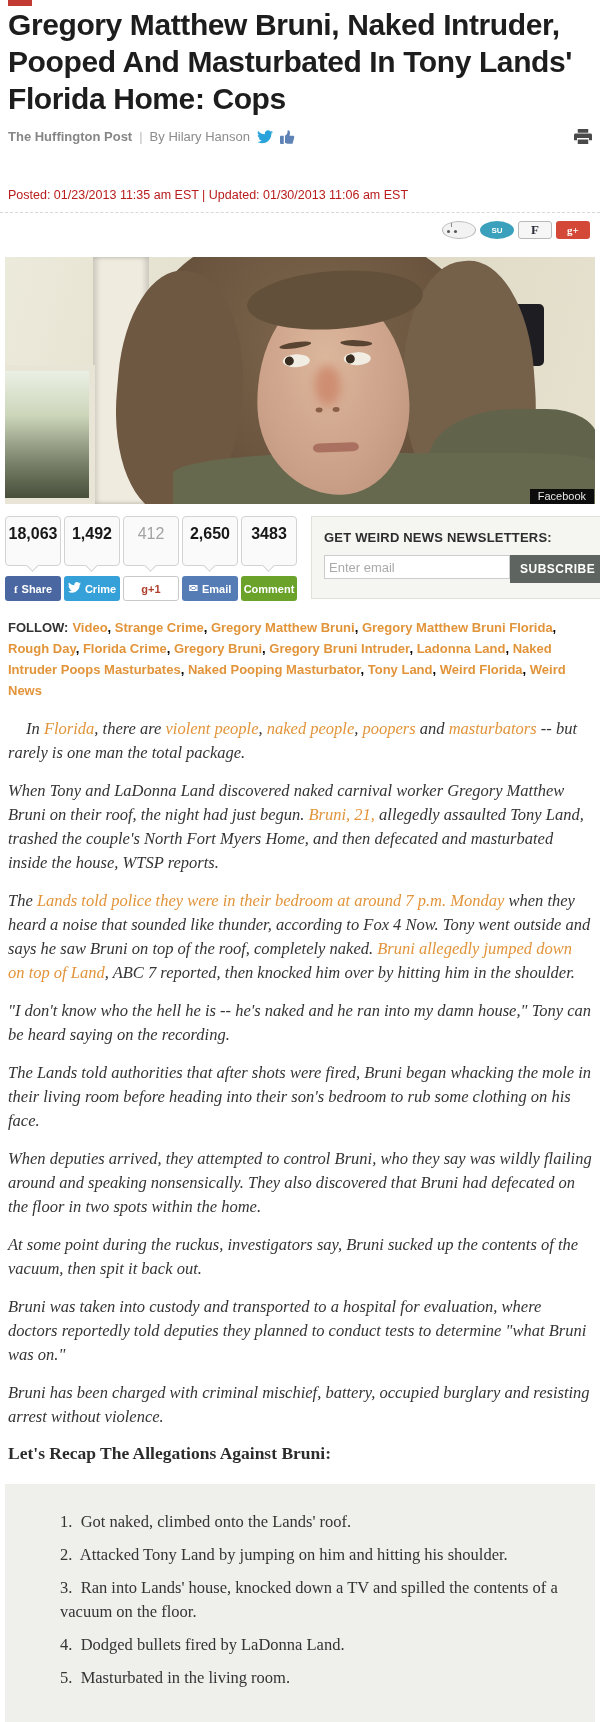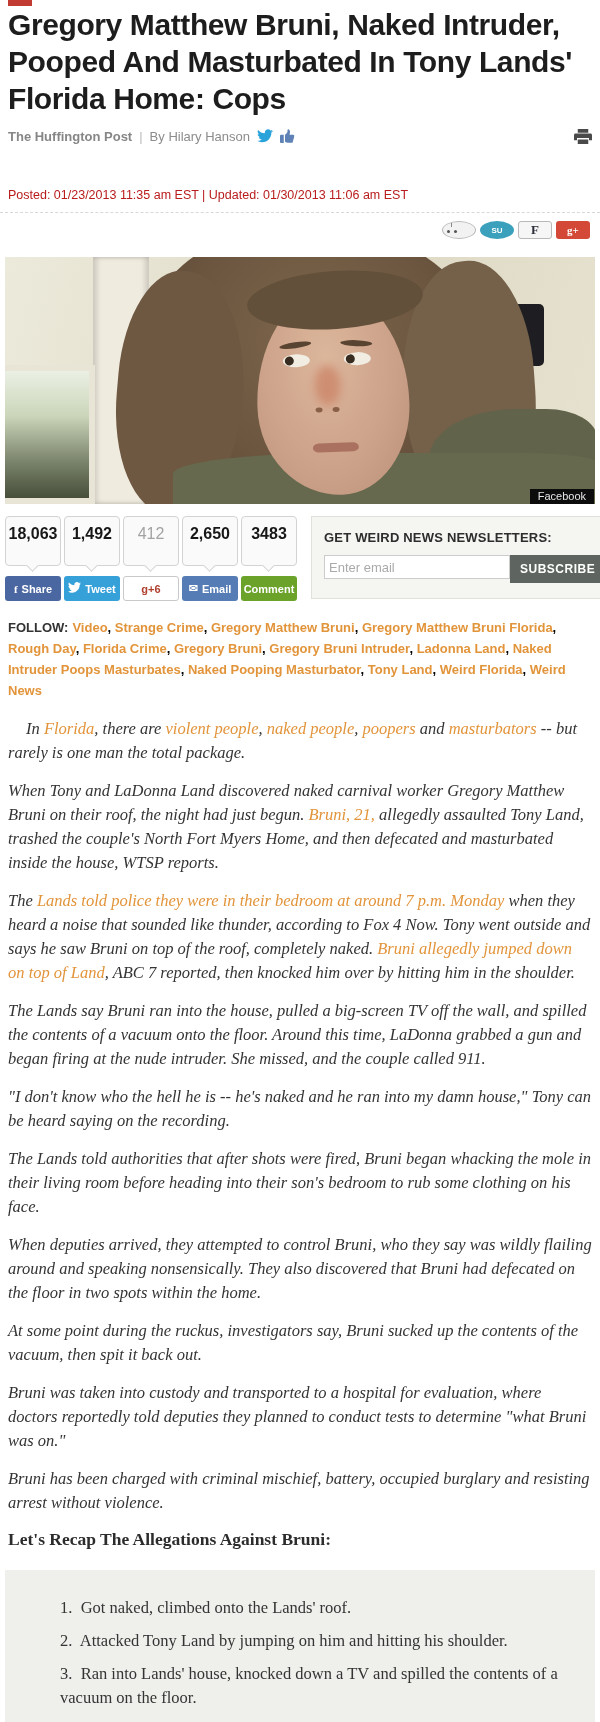--- a/index.html
+++ b/index.html
@@ -3,21 +3,21 @@
 <meta charset="utf-8">
 <style>
   * { box-sizing: border-box; margin: 0; padding: 0; }
   body { width: 600px; background: #fff; font-family: "Liberation Sans", sans-serif; }
   .page { position: relative; width: 600px; min-height: 1722px; background: #fff; overflow: hidden; }
 
   .red-frag { position: absolute; left: 8px; top: 0; width: 24px; height: 6px; background: #c23b33; }
 
   h1.headline { margin: 6px 10px 10px 8px; font-size: 30px; line-height: 37px; font-weight: bold; color: #1d1d1d; letter-spacing: -0.4px; }
 
-  .byline-row { display: flex; padding: 0 8px; font-size: 13px; color: #8c8c8c; margin-top: 12px; }
+  .byline-row { display: flex; align-items: center; padding: 0 8px; font-size: 13px; color: #8c8c8c; margin-top: 12px; }
   .byline-row .source { font-weight: bold; color: #868686; }
   .byline-row .sep { margin: 0 7px; color: #bbb; }
   .byline-row .icon { margin-left: 7px; display: inline-flex; }
   .byline-row .spacer { flex: 1; }
 
   .posted-row { padding: 4px 8px 0; font-size: 12.5px; color: #b91c1c; margin-top: 40px; }
 
   .dashed-divider { margin: 10px 0 0; border-top: 1px dashed #d8d8d8; }
 
   .social-row { display: flex; justify-content: flex-end; gap: 4px; padding: 8px 10px 2px; }
@@ -167,27 +167,27 @@
             <span class="glyph">f</span>
             <span>Share</span>
           </div>
         </div>
         <div class="share-col">
           <div class="count-pill">1,492</div>
           <div class="share-btn" style="background: rgb(54, 160, 217); color: rgb(255, 255, 255);">
             <span><svg width="13" height="11" viewBox="0 0 24 20">
                 <path fill="#fff" d="M24 2.4c-.9.4-1.8.7-2.8.8 1-.6 1.8-1.6 2.1-2.7-.9.6-2 1-3.1 1.2C19.3.7 18 0 16.6 0c-2.7 0-4.9 2.2-4.9 4.9 0 .4 0 .8.1 1.1C7.7 5.8 4.1 3.9 1.7.9 1.2 1.7 1 2.5 1 3.4c0 1.7.9 3.2 2.2 4.1-.8 0-1.6-.2-2.2-.6v.1c0 2.4 1.7 4.4 3.9 4.8-.4.1-.8.2-1.3.2-.3 0-.6 0-.9-.1.6 2 2.4 3.4 4.6 3.4-1.7 1.3-3.8 2.1-6.1 2.1-.4 0-.8 0-1.2-.1 2.2 1.4 4.8 2.2 7.5 2.2 9.1 0 14-7.5 14-14v-.6c1-.7 1.8-1.6 2.5-2.5z"></path>
               </svg></span>
-            <span>Tweet</span>
+            <span>Crime</span>
           </div>
         </div>
         <div class="share-col">
           <div class="count-pill muted">412</div>
           <div class="share-btn" style="background: rgb(255, 255, 255); color: rgb(176, 64, 46); border: 1px solid rgb(201, 201, 201);">
-            <span>g+6</span>
+            <span>g+1</span>
           </div>
         </div>
         <div class="share-col">
           <div class="count-pill">2,650</div>
           <div class="share-btn" style="background: rgb(86, 124, 181); color: rgb(255, 255, 255);">
             <span class="glyph">✉</span>
             <span>Email</span>
           </div>
         </div>
         <div class="share-col">
@@ -207,21 +207,20 @@
   </div>
 
   <div class="follow">
     <span class="follow-label">FOLLOW:</span><span id="follow-tags"><a class="tag">Video</a>, <a class="tag">Strange Crime</a>, <a class="tag">Gregory Matthew Bruni</a>, <a class="tag">Gregory Matthew Bruni Florida</a>, <a class="tag">Rough Day</a>, <a class="tag">Florida Crime</a>, <a class="tag">Gregory Bruni</a>, <a class="tag">Gregory Bruni Intruder</a>, <a class="tag">Ladonna Land</a>, <a class="tag">Naked Intruder Poops Masturbates</a>, <a class="tag">Naked Pooping Masturbator</a>, <a class="tag">Tony Land</a>, <a class="tag">Weird Florida</a>, <a class="tag">Weird News</a></span>
   </div>
 
   <div class="article" id="article-body">
       <p class="indent">In <a class="body-link">Florida</a>, there are <a class="body-link">violent people</a>, <a class="body-link">naked people</a>, <a class="body-link">poopers</a> and <a class="body-link">masturbators</a> -- but rarely is one man the total package.</p>
       <p>When Tony and LaDonna Land discovered naked carnival worker Gregory Matthew Bruni on their roof, the night had just begun. <a class="body-link">Bruni, 21,</a> allegedly assaulted Tony Land, trashed the couple's North Fort Myers Home, and then defecated and masturbated inside the house, WTSP reports.</p>
       <p>The <a class="body-link">Lands told police they were in their bedroom at around 7 p.m. Monday</a> when they heard a noise that sounded like thunder, according to Fox 4 Now. Tony went outside and says he saw Bruni on top of the roof, completely naked. <a class="body-link">Bruni allegedly jumped down on top of Land</a>, ABC 7 reported, then knocked him over by hitting him in the shoulder.</p>
-      <p>The Lands say Bruni ran into the house, pulled a big-screen TV off the wall, and spilled the contents of a vacuum onto the floor. Around this time, LaDonna grabbed a gun and began firing at the nude intruder. She missed, and the couple called 911.</p>
       <p>"I don't know who the hell he is -- he's naked and he ran into my damn house," Tony can be heard saying on the recording.</p>
       <p>The Lands told authorities that after shots were fired, Bruni began whacking the mole in their living room before heading into their son's bedroom to rub some clothing on his face.</p>
       <p>When deputies arrived, they attempted to control Bruni, who they say was wildly flailing around and speaking nonsensically. They also discovered that Bruni had defecated on the floor in two spots within the home.</p>
       <p>At some point during the ruckus, investigators say, Bruni sucked up the contents of the vacuum, then spit it back out.</p>
       <p>Bruni was taken into custody and transported to a hospital for evaluation, where doctors reportedly told deputies they planned to conduct tests to determine "what Bruni was on."</p>
       <p>Bruni has been charged with criminal mischief, battery, occupied burglary and resisting arrest without violence.</p>
     </div>
 
   <h3 class="recap-heading">Let's Recap The Allegations Against Bruni:</h3>
   <div class="recap-box">

